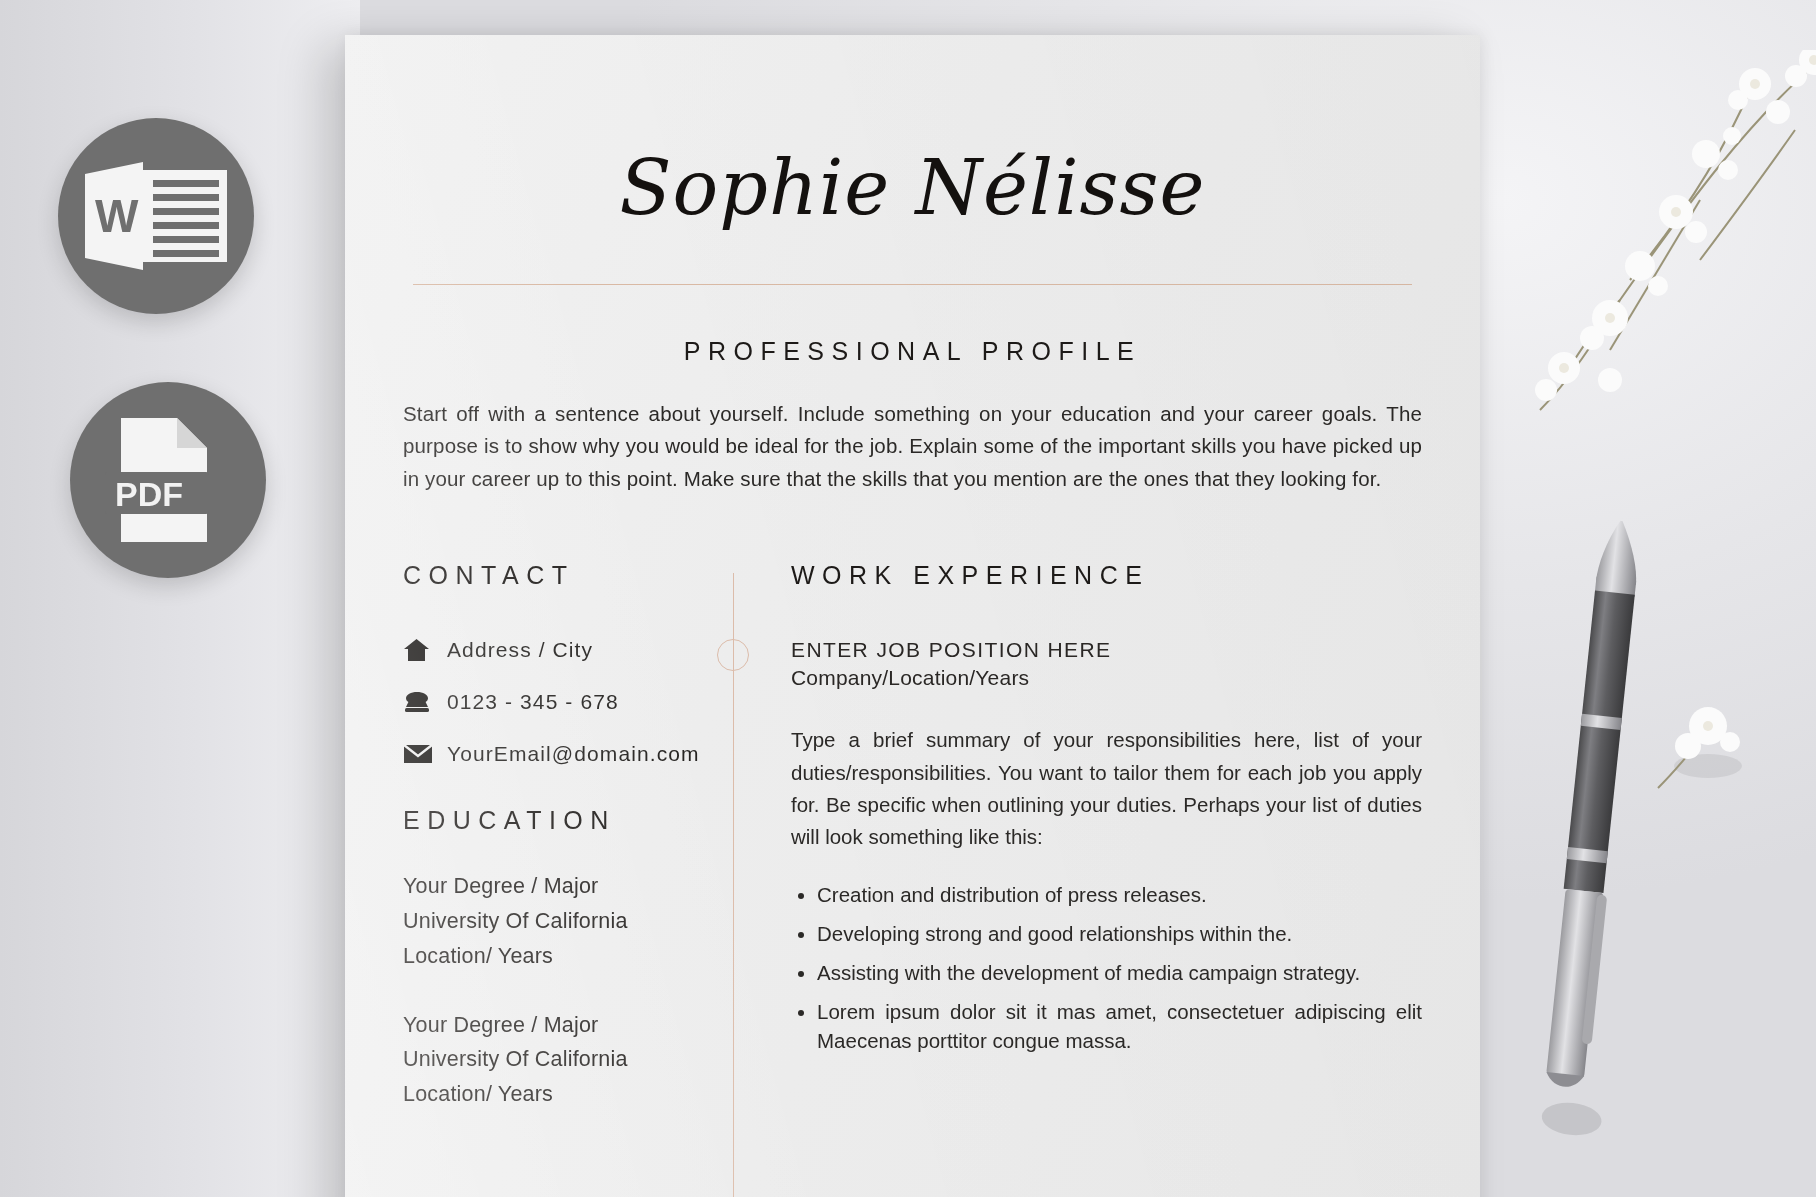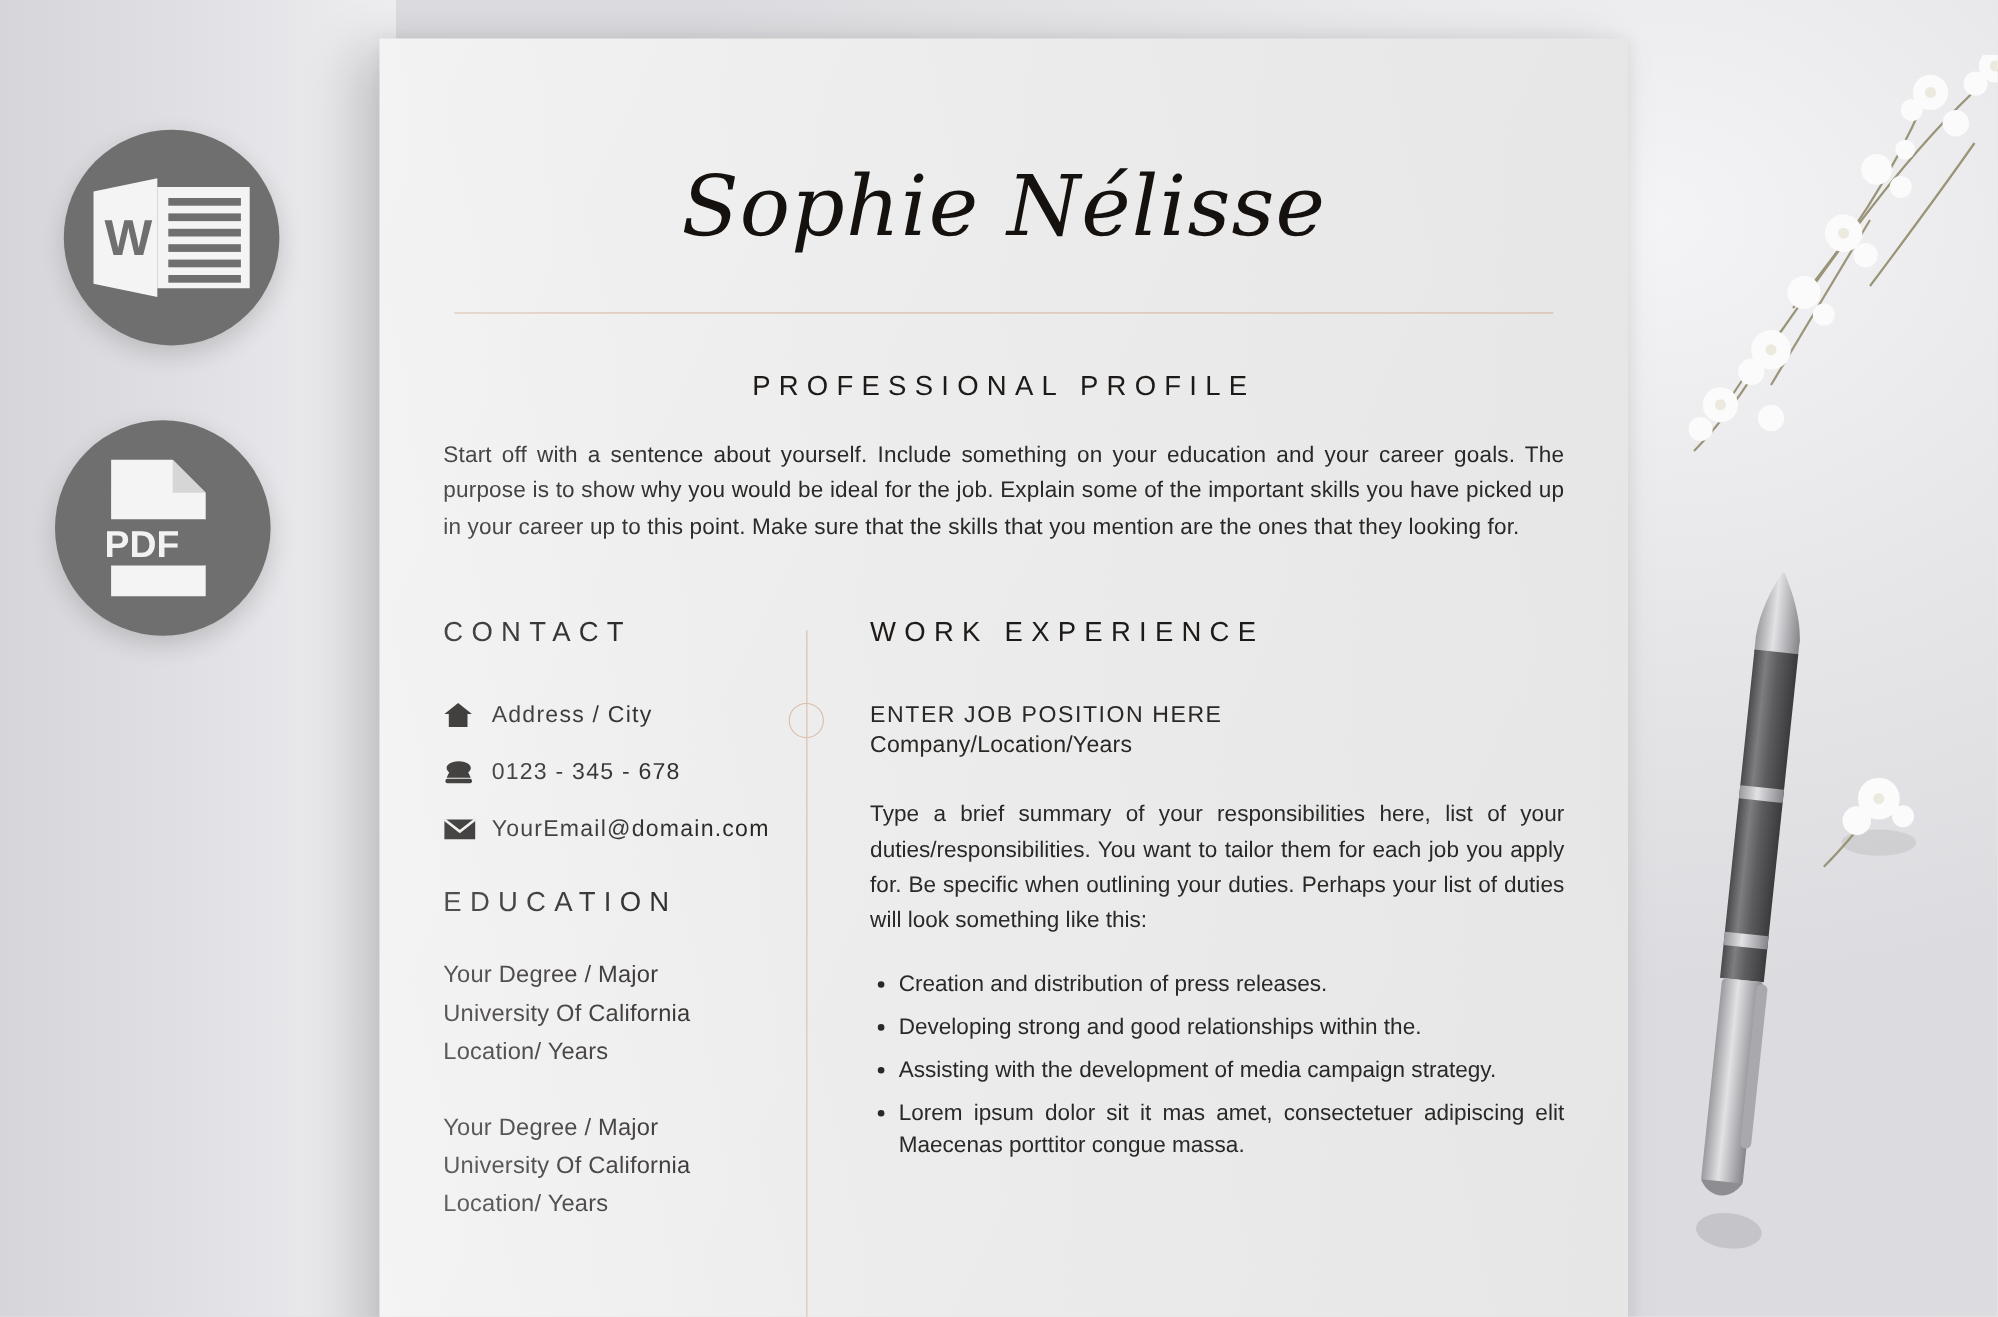--- a/index.html
+++ b/index.html
@@ -32,21 +32,21 @@
   
   .badge {
     position: absolute;
     width: 196px; height: 196px;
     border-radius: 50%;
     background: #6f6f6f;
     box-shadow: 0 8px 22px rgba(0,0,0,.16);
     display: flex; align-items: center; justify-content: center;
   }
   #badge-word { left: 58px; top: 118px; }
-  #badge-pdf  { left: 50px; top: 382px; }
+  #badge-pdf  { left: 70px; top: 382px; }
 
   .badge svg { display: block; }
 
   
   #sheet {
     position: absolute;
     left: 345px;
     top: 35px;
     width: 1135px;
     height: 1200px;

